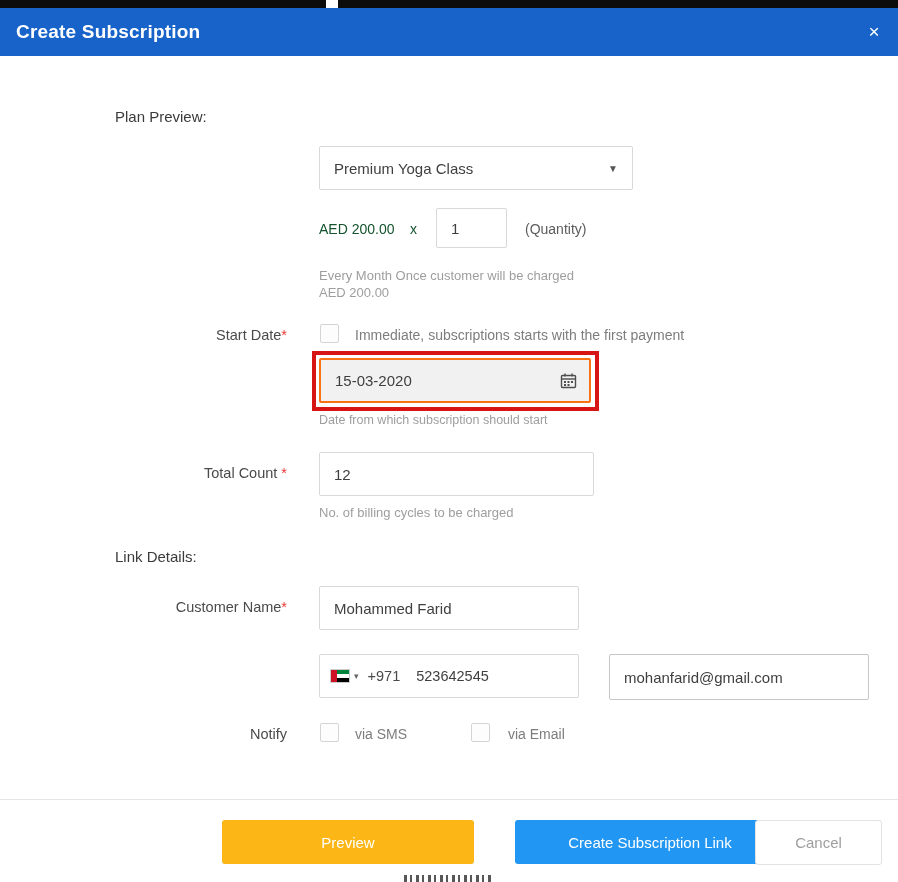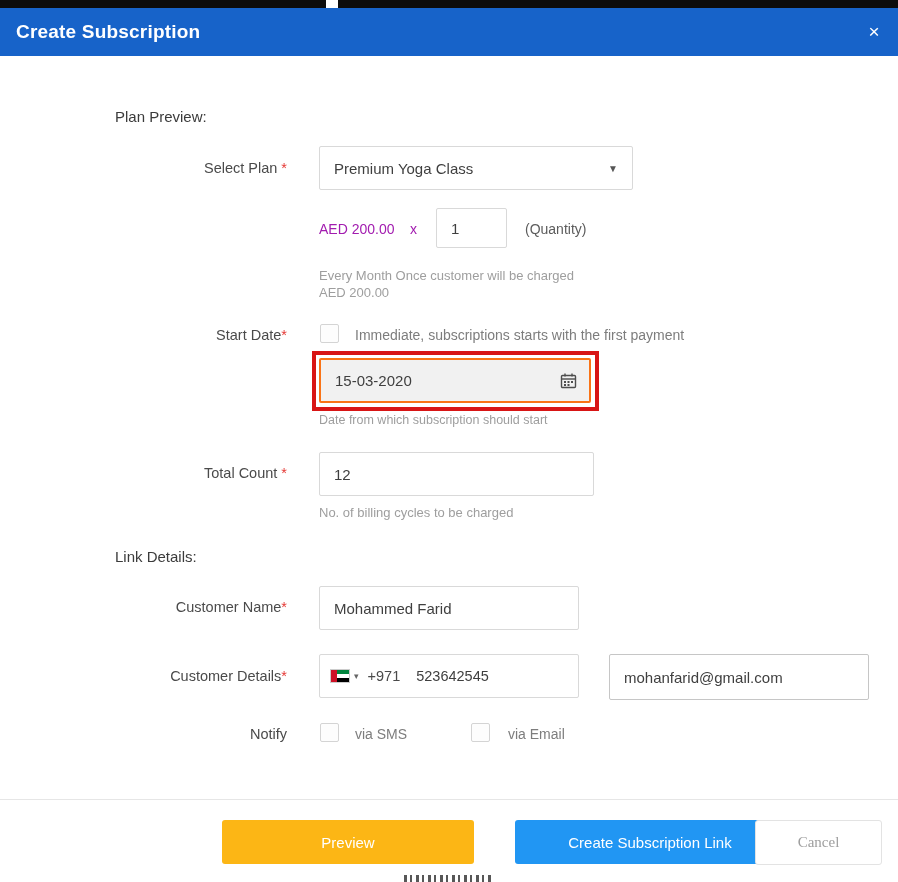--- a/index.html
+++ b/index.html
@@ -21,21 +21,21 @@
   .field-label { position: absolute; left: 60px; width: 227px; text-align: right; font-size: 14.5px; color: #4a4a4a; white-space: nowrap; }
   .req { color: #e53935; }
   .req.spaced { margin-left: 4px; }
 
   .text-input { position: absolute; border: 1px solid #d9d9d9; border-radius: 2px; background: #ffffff; font-family: "Liberation Sans", sans-serif; font-size: 15px; color: #3f3f3f; padding: 0 14px; outline: none; }
 
   .select-box { position: absolute; left: 319px; top: 146px; width: 314px; height: 44px; border: 1px solid #d9d9d9; border-radius: 2px; background: #ffffff; display: flex; align-items: center; padding: 0 14px; cursor: pointer; }
   .select-value { font-size: 15px; color: #3f3f3f; flex: 1; }
   .select-caret { font-size: 10px; color: #555555; }
 
-  .inline-text { position: absolute; font-size: 14px; color: #a21caf; }
+  .inline-text { position: absolute; font-size: 14px; color: #14532d; }
   .helper { position: absolute; font-size: 13px; color: #9e9e9e; line-height: 17px; }
 
   .checkbox { position: absolute; width: 19px; height: 19px; border: 1px solid #d4d4d4; border-radius: 2px; background: #fdfdfd; cursor: pointer; }
   .check-label { position: absolute; font-size: 14px; color: #7d7d7d; }
 
   .annotation-red { position: absolute; left: 312px; top: 351px; width: 287px; height: 60px; border: 4px solid #d81515; pointer-events: none; z-index: 5; }
 
   .date-input-wrap { position: absolute; left: 319px; top: 358px; width: 272px; height: 45px; background: #f1f1f1; border: 2px solid #f97316; border-radius: 2px; display: flex; align-items: center; padding: 0 12px 0 14px; }
   .date-value { flex: 1; font-size: 15px; color: #3f3f3f; background: transparent; border: none; outline: none; font-family: "Liberation Sans", sans-serif; }
   .cal-icon { width: 17px; height: 17px; display: inline-block; }
@@ -45,42 +45,39 @@
   .uae-flag { width: 20px; height: 14px; background: linear-gradient(to bottom, #00843d 0 33%, #ffffff 33% 66%, #000000 66% 100%); box-shadow: inset 6px 0 0 #ce1126; border: 0.5px solid #cccccc; display: inline-block; }
   .flag-caret { font-size: 9px; color: #666666; margin-left: 4px; }
   .dial-code { font-size: 14.5px; color: #4a4a4a; margin-left: 9px; }
   .phone-number { border: none; outline: none; font-family: "Liberation Sans", sans-serif; font-size: 14.5px; color: #3f3f3f; margin-left: 16px; width: 130px; }
 
   .footer-divider { position: absolute; left: 0; top: 799px; width: 898px; height: 1px; background: #e6e6e6; }
 
   .btn { position: absolute; top: 820px; height: 44px; border: none; border-radius: 3px; font-family: "Liberation Sans", sans-serif; font-size: 15px; cursor: pointer; }
   .btn-preview { left: 222px; width: 252px; background: #fcb615; color: #ffffff; }
   .btn-create { left: 491px; width: 270px; background: #2196f3; color: #ffffff; margin-left: 24px; }
-  .btn-cancel { left: 755px; top: 820px; width: 127px; height: 45px; background: #ffffff; border: 1px solid #e3e3e3; color: #9e9e9e; font-family: Liberation Serif, serif; }
+  .btn-cancel { left: 755px; top: 820px; width: 127px; height: 45px; background: #ffffff; border: 1px solid #e3e3e3; color: #9e9e9e; }
 
   .clipped-text { position: absolute; left: 404px; top: 875px; width: 90px; height: 7px; background: repeating-linear-gradient(90deg, #3a3a3a 0 3px, transparent 3px 6px, #3a3a3a 6px 8px, transparent 8px 12px); opacity: .85; }
 </style>
 </head>
 <body>
 
 <div id="page">
 
   <div class="top-strip"></div>
   <div class="top-strip-gap"></div>
 
   <div class="modal-header">
     <div class="modal-title">Create Subscription</div>
     <div class="modal-close">×</div>
   </div>
 
   <div class="section-title" style="top:108px">Plan Preview:</div>
 
-  <div class="field-label" style="top:160px">
-    <span>Select Plan</span><span class="req spaced">*</span>
-  </div>
   <div class="select-box">
     <span class="select-value">Premium Yoga Class</span>
     <span class="select-caret">▼</span>
   </div>
 
   <div class="inline-text" style="left:319px; top:221px">AED 200.00</div>
   <div class="inline-text" style="left:410px; top:221px">x</div>
   <input class="text-input" style="left: 436px; top: 208px; width: 71px; height: 40px;" value="1">
   <div class="inline-text" style="left:525px; top:221px; color:#5c5c5c">(Quantity)</div>
   <div class="helper" style="left:319px; top:267px; width:278px">Every Month Once customer will be charged AED 200.00</div>
@@ -116,23 +113,20 @@
   <input class="text-input" style="left: 319px; top: 452px; width: 275px; height: 44px;" value="12">
   <div class="helper" style="left:319px; top:504px">No. of billing cycles to be charged</div>
 
   <div class="section-title" style="top:548px">Link Details:</div>
 
   <div class="field-label" style="top:599px">
     <span>Customer Name</span><span class="req">*</span>
   </div>
   <input class="text-input" style="left: 319px; top: 586px; width: 260px; height: 44px;" value="Mohammed Farid">
 
-  <div class="field-label" style="top:668px">
-    <span>Customer Details</span><span class="req">*</span>
-  </div>
   <div class="phone-group">
     <span class="flag-btn">
       <span class="uae-flag"></span>
       <span class="flag-caret">▾</span>
     </span>
     <span class="dial-code">+971</span>
     <input class="phone-number" value="523642545" style="">
   </div>
   <input class="text-input" style="left: 609px; top: 654px; width: 260px; height: 46px; border-color: rgb(198, 198, 198);" value="mohanfarid@gmail.com">
 

